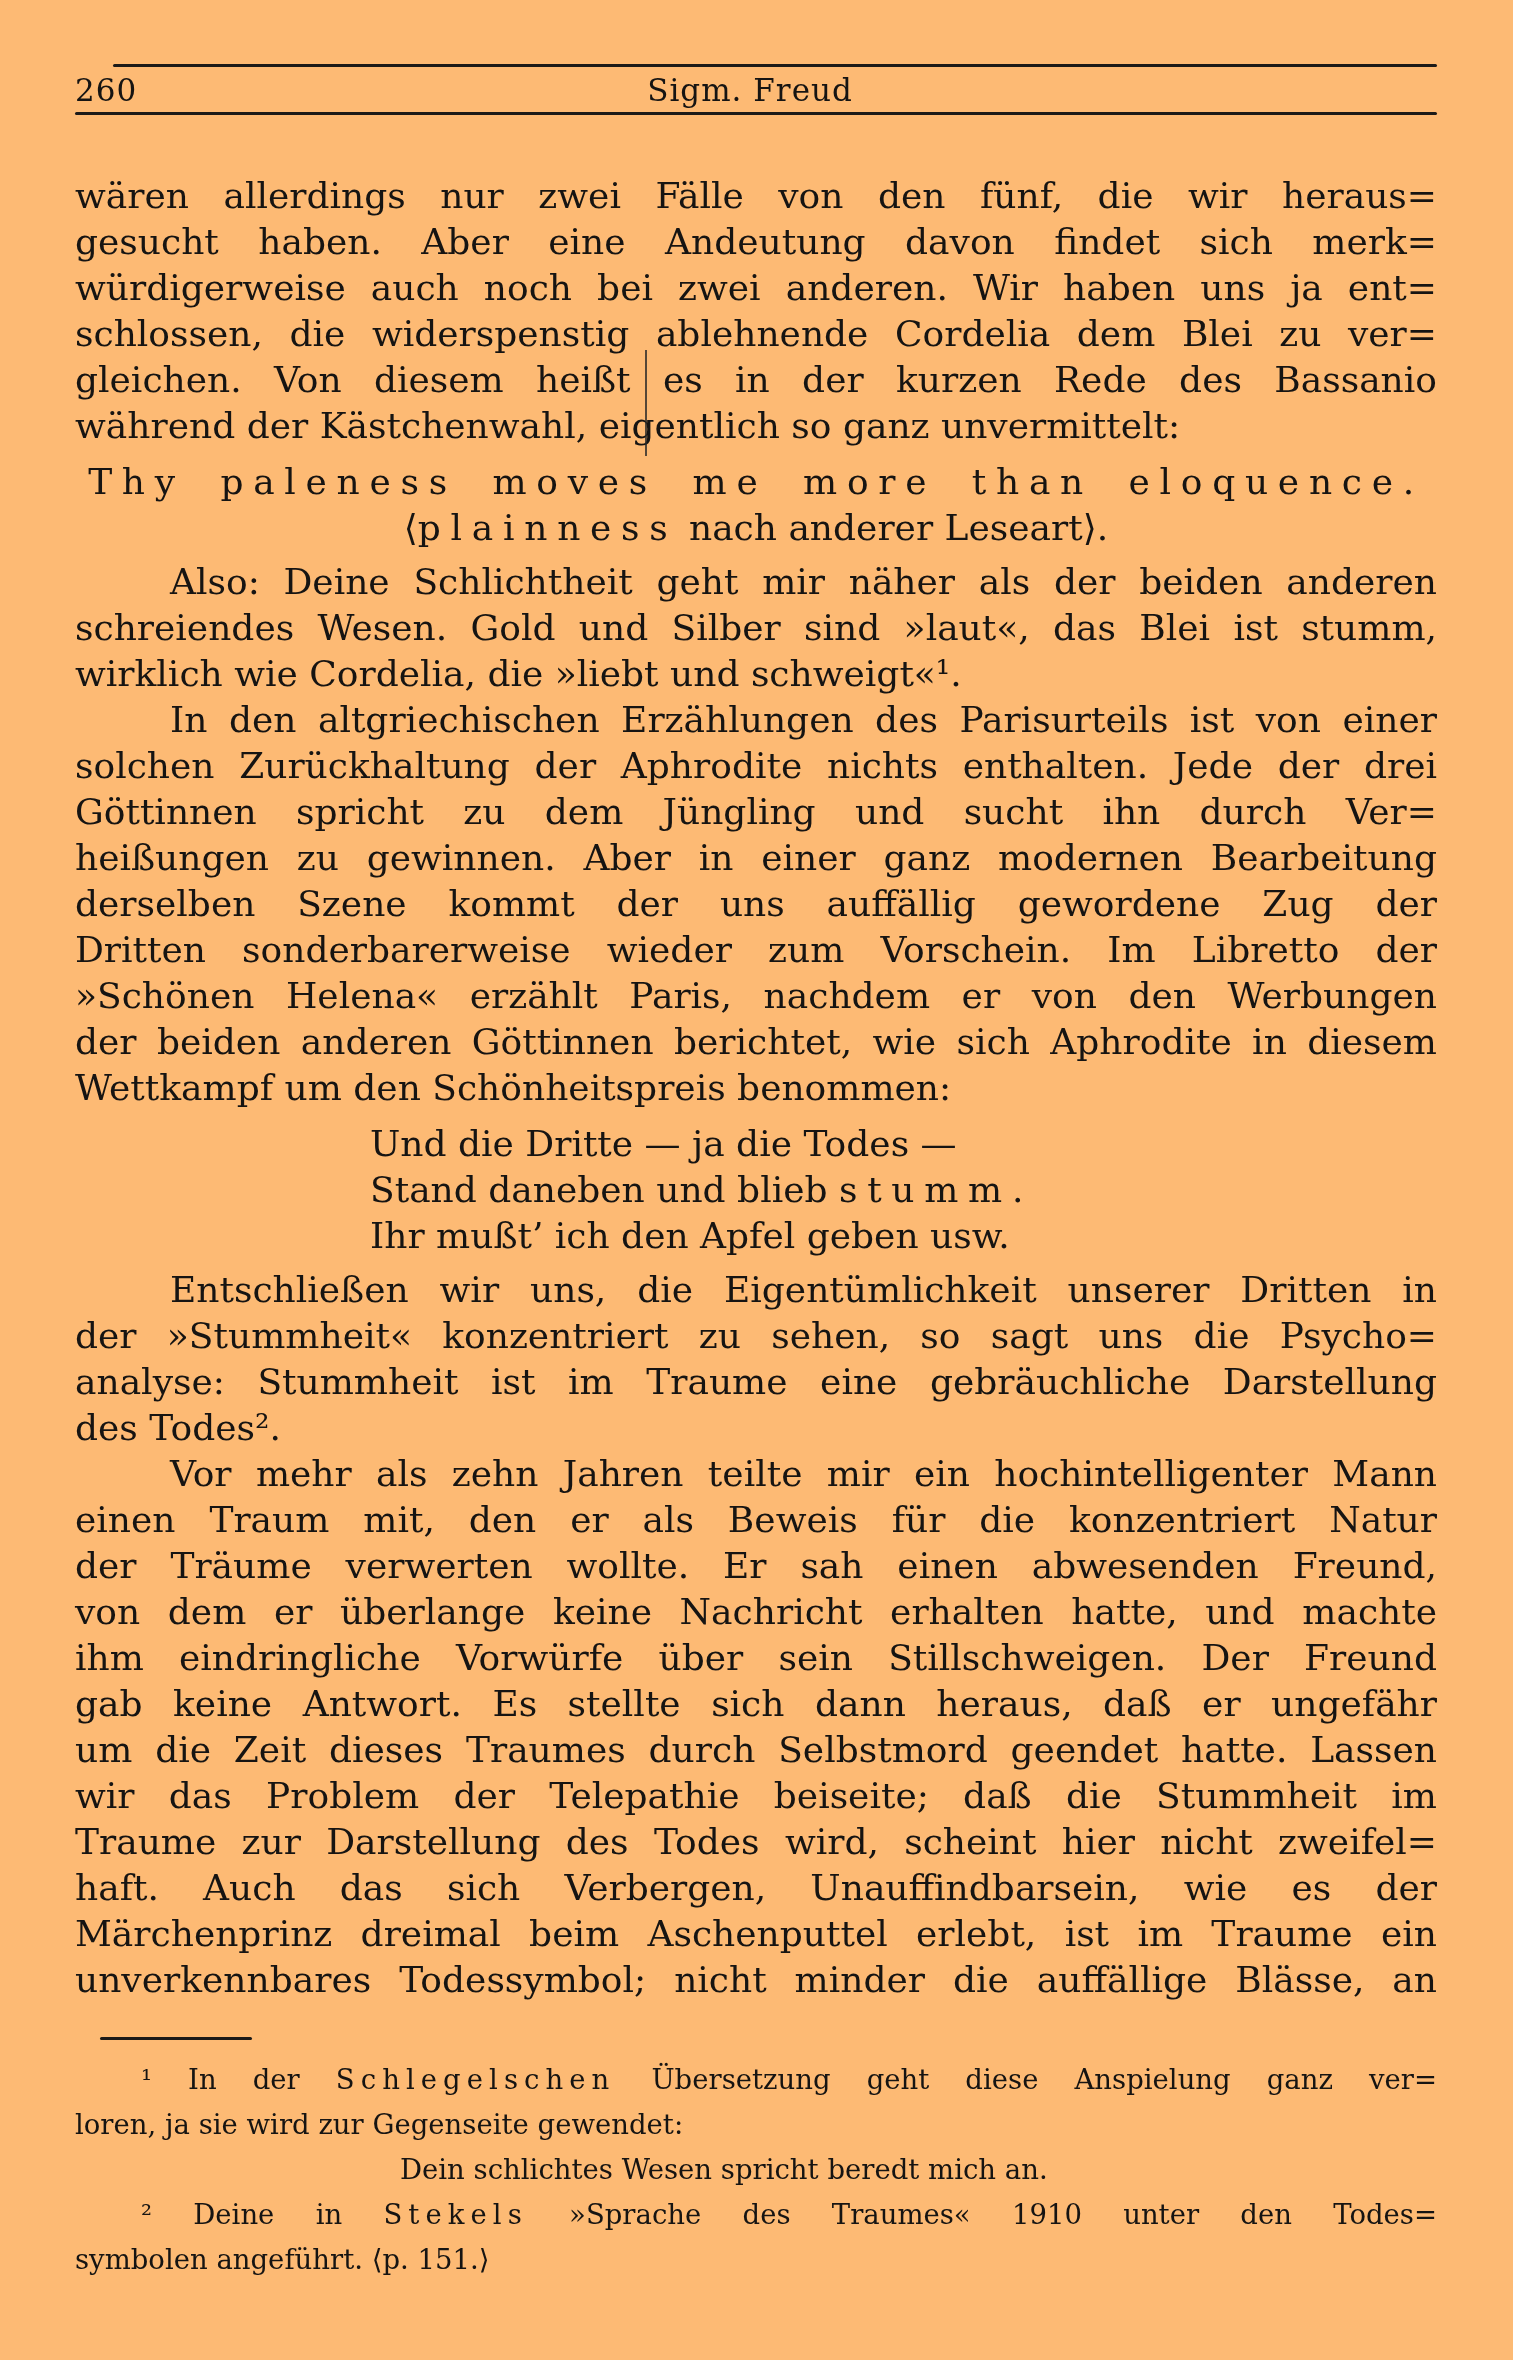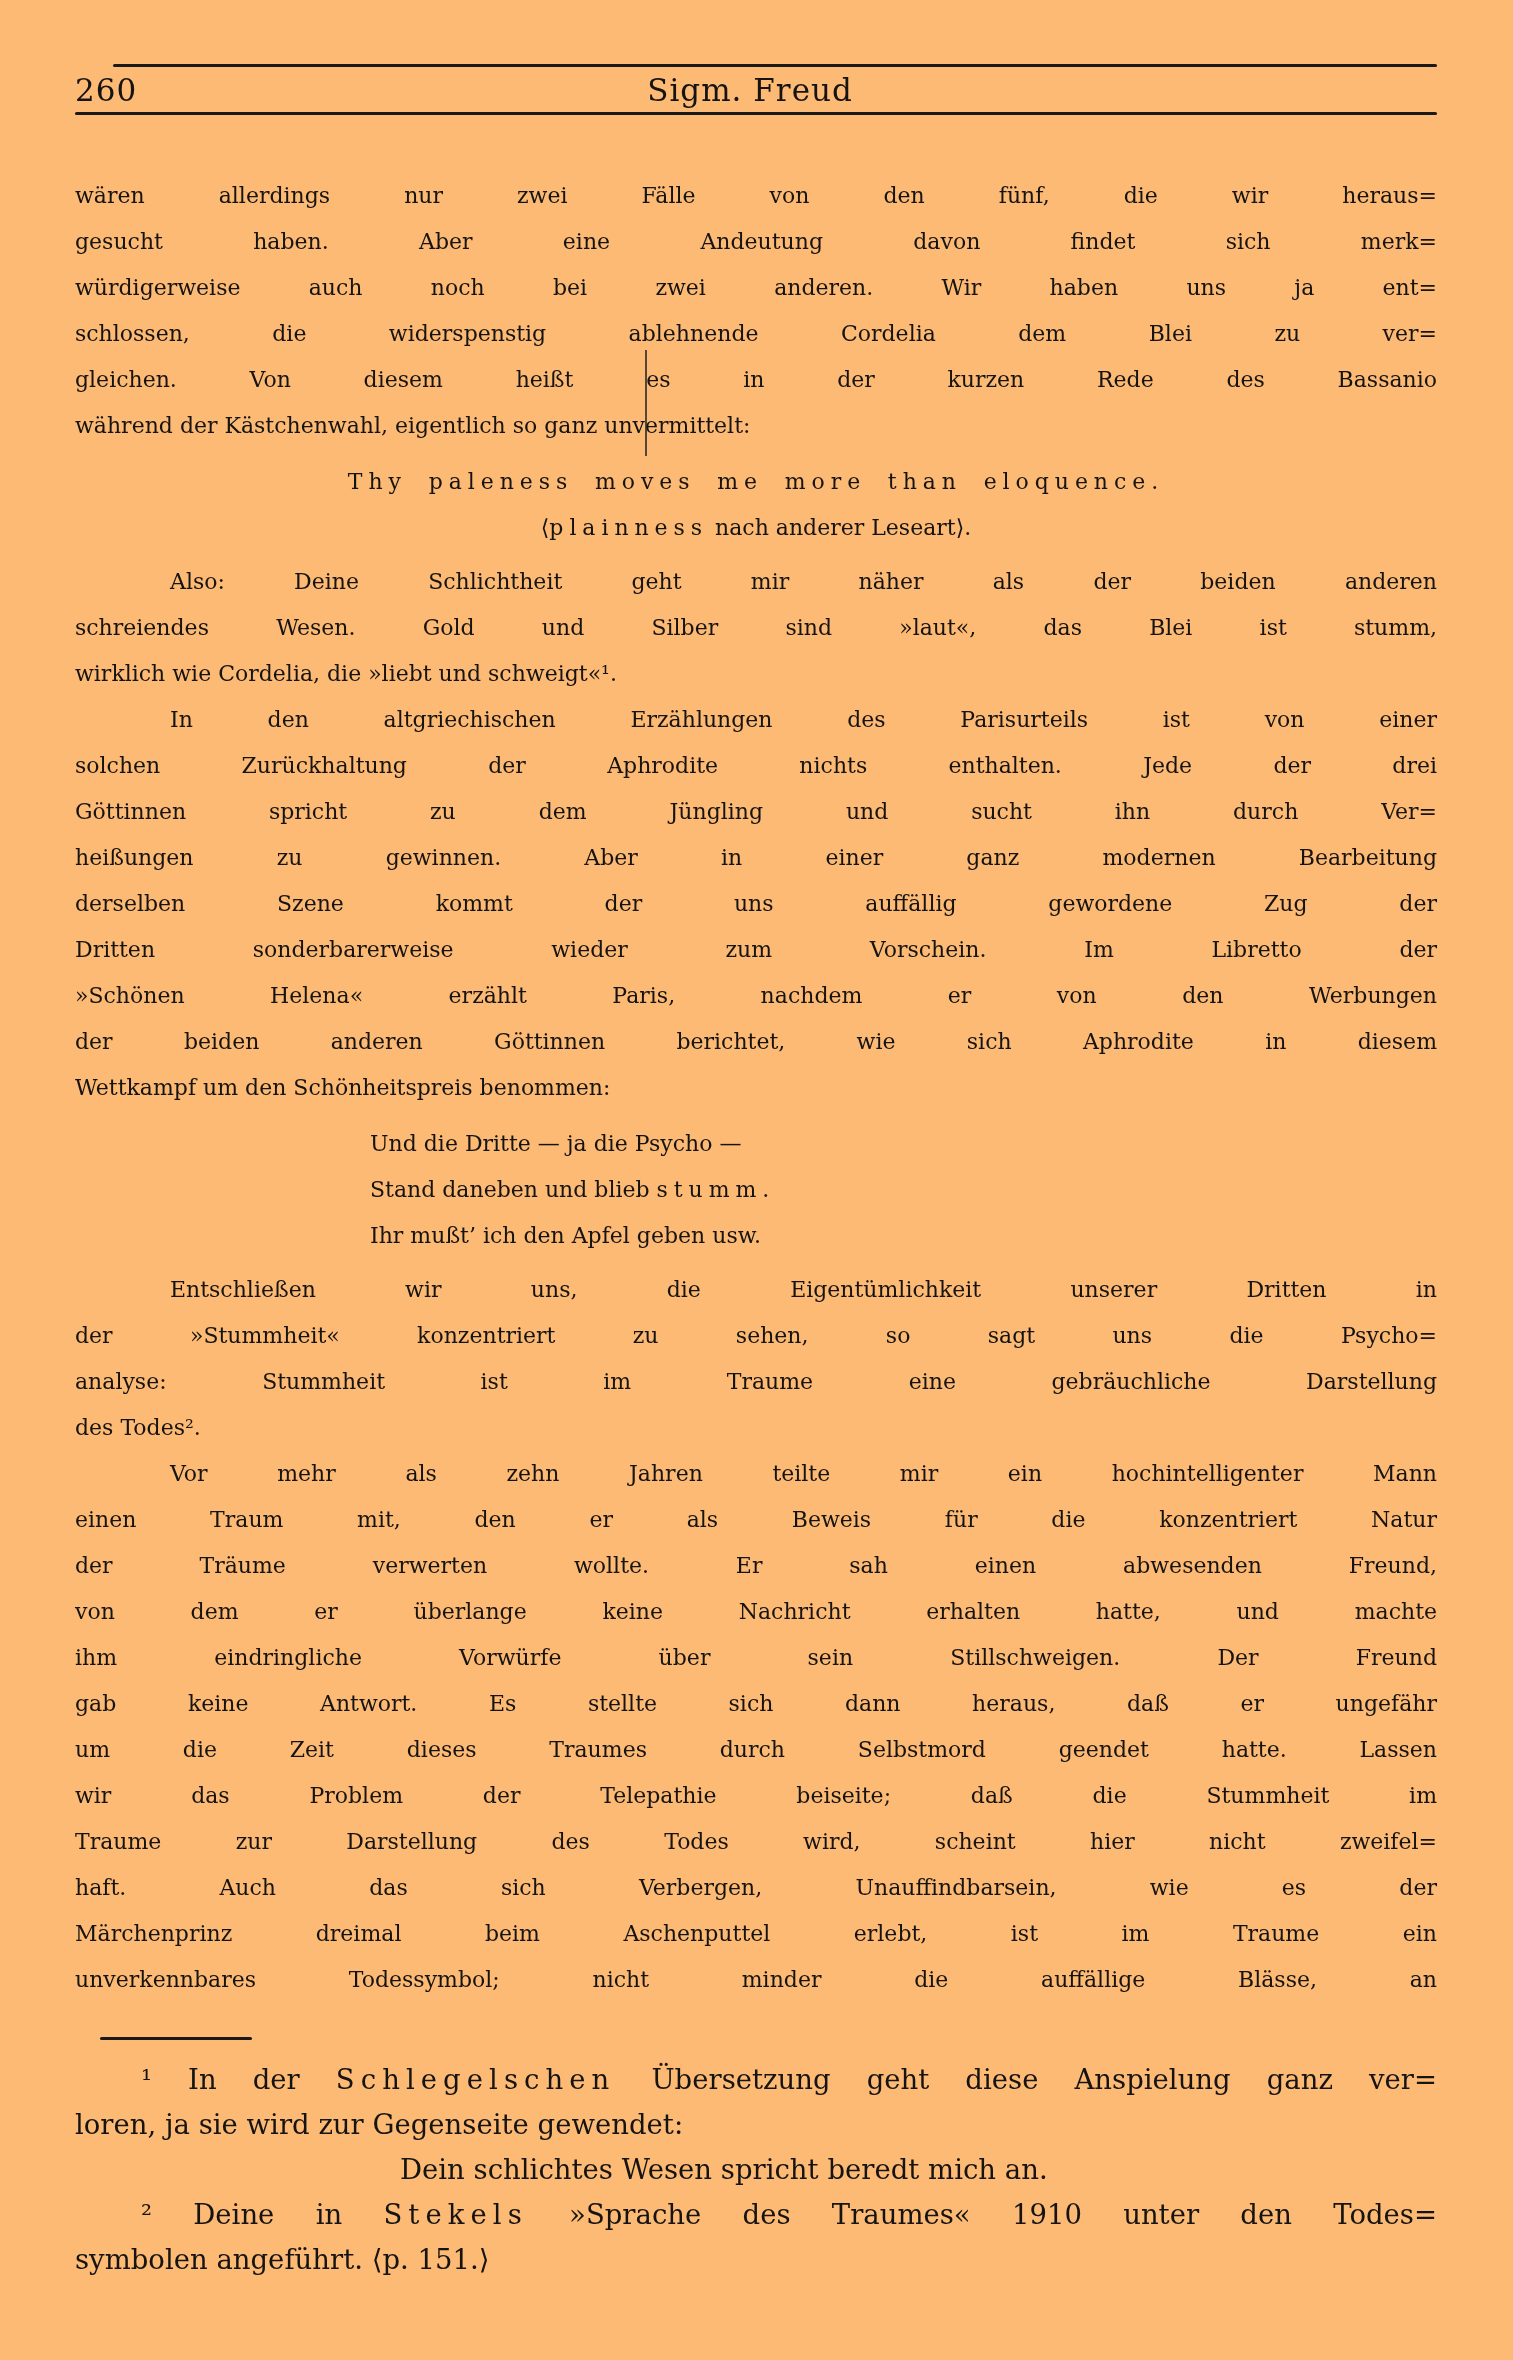--- a/index.html
+++ b/index.html
@@ -15,21 +15,21 @@
     overflow:hidden;
   }
   
   .rule{height:3px;background:#1c1a18;border-radius:2px;}
   .rule-top{margin-left:38px;}
   .header-row{position:relative;height:45px;display:flex;align-items:center;}
   .pageno{font-size:31px;letter-spacing:1px;}
   .running{position:absolute;left:0;right:12px;text-align:center;font-size:31px;letter-spacing:1px;}
   
   .text-column{margin-top:58px;}
-  .line{font-size:22px;line-height:46px;}
+  .line{font-size:36px;line-height:46px;}
   .line.j{text-align:justify;text-align-last:justify;}
   .line.ind{text-indent:95px;}
   .block{margin:0;}
   .block.verse{margin:10px 0 8px 0;}
   .block.align-center .line{text-align:center;}
   .block.align-indent{padding-left:295px;}
   .ls{letter-spacing:0.27em;word-spacing:0.4em;}
   
   .footnote-rule{width:152px;height:3px;background:#1c1a18;margin:34px 0 0 25px;border-radius:2px;}
   .footnotes{margin-top:17px;}
@@ -76,21 +76,21 @@
         <div class="line j"><span>solchen Zurückhaltung der Aphrodite nichts enthalten. Jede der drei</span></div>
         <div class="line j"><span>Göttinnen spricht zu dem Jüngling und sucht ihn durch Ver=</span></div>
         <div class="line j"><span>heißungen zu gewinnen. Aber in einer ganz modernen Bearbeitung</span></div>
         <div class="line j"><span>derselben Szene kommt der uns auffällig gewordene Zug der</span></div>
         <div class="line j"><span>Dritten sonderbarerweise wieder zum Vorschein. Im Libretto der</span></div>
         <div class="line j"><span>»Schönen Helena« erzählt Paris, nachdem er von den Werbungen</span></div>
         <div class="line j"><span>der beiden anderen Göttinnen berichtet, wie sich Aphrodite in diesem</span></div>
         <div class="line"><span>Wettkampf um den Schönheitspreis benommen:</span></div>
       </div>
       <div class="block verse align-indent">
-        <div class="line"><span>Und die Dritte — ja die Psycho —</span></div>
+        <div class="line"><span>Und die Dritte — ja die Todes —</span></div>
         <div class="line"><span>Stand daneben und blieb </span><span class="ls">stumm</span><span>.</span></div>
         <div class="line"><span>Ihr mußt’ ich den Apfel geben usw.</span></div>
       </div>
       <div class="block paragraph">
         <div class="line j ind"><span>Entschließen wir uns, die Eigentümlichkeit unserer Dritten in</span></div>
         <div class="line j"><span>der »Stummheit« konzentriert zu sehen, so sagt uns die Psycho=</span></div>
         <div class="line j"><span>analyse: Stummheit ist im Traume eine gebräuchliche Darstellung</span></div>
         <div class="line"><span>des Todes².</span></div>
       </div>
       <div class="block paragraph">

